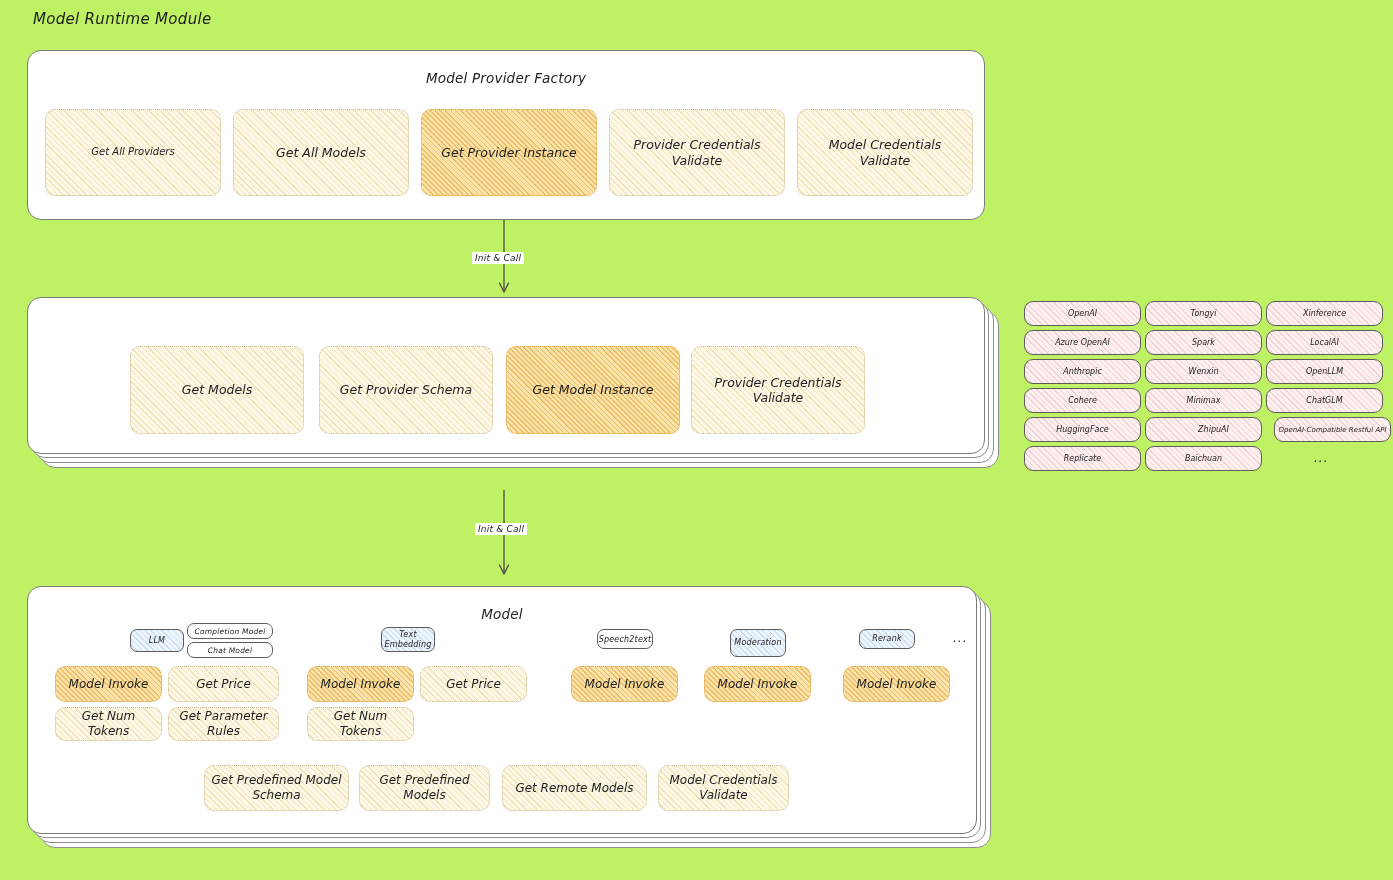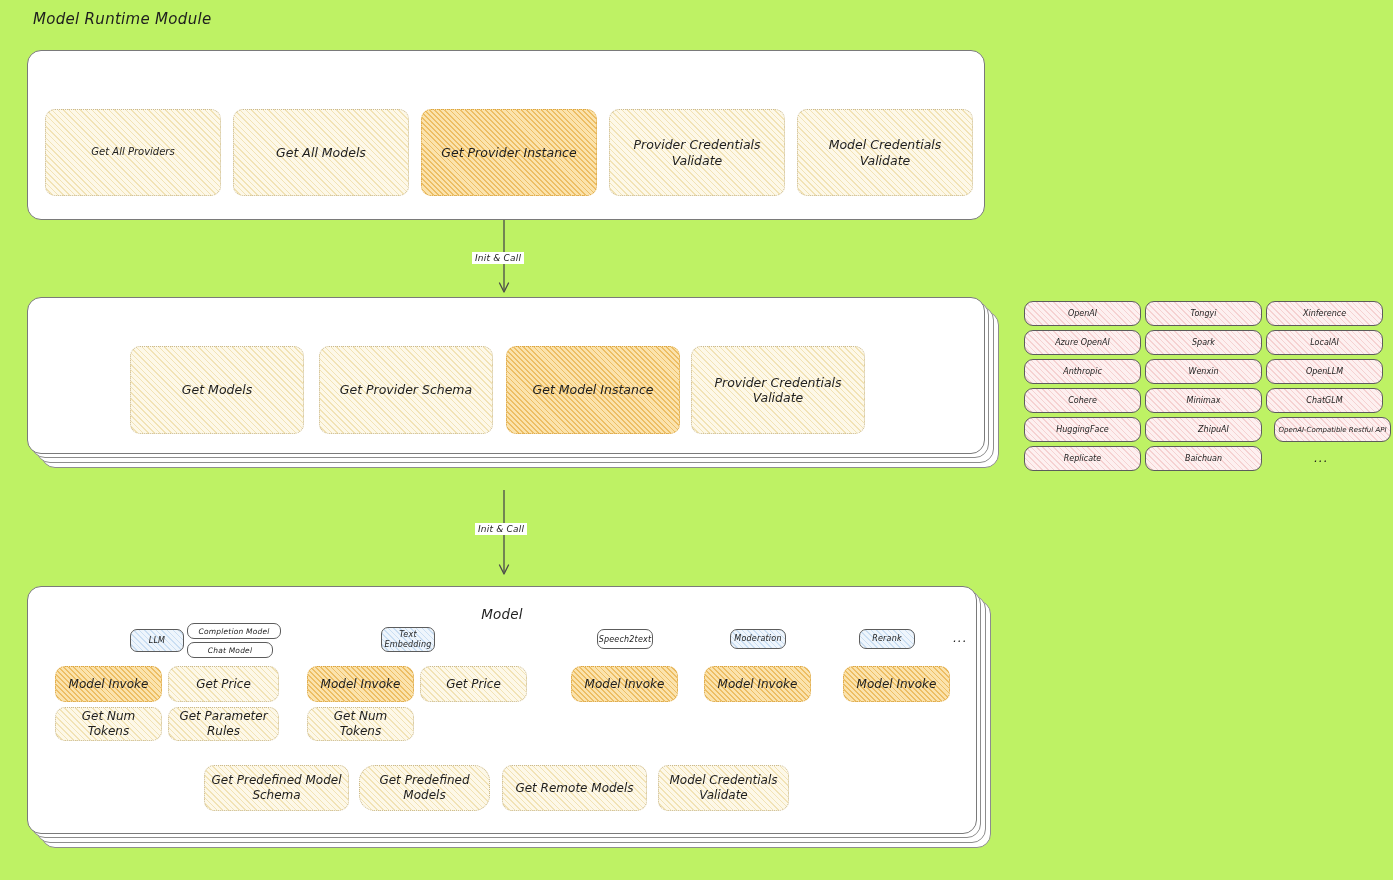--- a/index.html
+++ b/index.html
@@ -128,20 +128,21 @@
   }
 </style>
 </head>
 <body>
 
 <div id="canvas">
 
   <div class="diagram-title hand">Model Runtime Module</div>
 
   <div class="panel" style="left:27px; top:50px; width:958px; height:170px;">
+    <div class="panel-label hand" style="top:19px;">Model Provider Factory</div>
 
     <div class="box cream" style="left:17px; top:58px; width:176px; height:87px; font-size:10px;">Get All Providers</div>
 
     <div class="box cream" style="left:205px; top:58px; width:176px; height:87px; font-size:12.5px;">Get All Models</div>
 
     <div class="box amber" style="left:393px; top:58px; width:176px; height:87px; font-size:12.5px;">Get Provider Instance</div>
 
     <div class="box cream" style="left:581px; top:58px; width:176px; height:87px; font-size:12.5px;">Provider Credentials Validate</div>
 
     <div class="box cream" style="left:769px; top:58px; width:176px; height:87px; font-size:12.5px;">Model Credentials Validate</div>
@@ -200,44 +201,44 @@
   <div class="arrow-label hand" style="left:475px; top:523px;">Init &amp; Call</div>
 
   <div class="deck-layer" style="left:41px; top:600px; width:950px; height:248px;"></div>
   <div class="deck-layer" style="left:36px; top:595px; width:950px; height:248px;"></div>
   <div class="deck-layer" style="left:31px; top:590px; width:950px; height:248px;"></div>
 
   <div class="panel" style="left:27px; top:586px; width:950px; height:248px;">
     <div class="panel-label hand" style="top:19px;">Model</div>
 
     <div class="badge-blue hand" style="left:102px; top:42px; width:54px; height:23px;">LLM</div>
-    <div class="badge-plain hand" style="left:159px; top:36px; width:94px; height:16px; font-size:7.5px;">Completion Model</div>
+    <div class="badge-plain hand" style="left:159px; top:36px; width:86px; height:16px; font-size:7.5px;">Completion Model</div>
     <div class="badge-plain hand" style="left:159px; top:55px; width:86px; height:16px; font-size:7.5px;">Chat Model</div>
 
     <div class="box amber" style="left:27px; top:79px; width:107px; height:36px; font-size:12px;">Model Invoke</div>
     <div class="box cream" style="left:140px; top:79px; width:111px; height:36px; font-size:12px;">Get Price</div>
     <div class="box cream" style="left:27px; top:120px; width:107px; height:34px; font-size:12px;">Get Num Tokens</div>
     <div class="box cream" style="left:140px; top:120px; width:111px; height:34px; font-size:12px;">Get Parameter Rules</div>
 
     <div class="badge-blue hand" style="left:353px; top:40px; width:54px; height:25px;">Text Embedding</div>
 
     <div class="box amber" style="left:279px; top:79px; width:107px; height:36px; font-size:12px;">Model Invoke</div>
     <div class="box cream" style="left:392px; top:79px; width:107px; height:36px; font-size:12px;">Get Price</div>
     <div class="box cream" style="left:279px; top:120px; width:107px; height:34px; font-size:12px;">Get Num Tokens</div>
 
     <div class="badge-plain hand" style="left:569px; top:42px; width:56px; height:20px;">Speech2text</div>
     <div class="box amber" style="left:543px; top:79px; width:107px; height:36px; font-size:12px;">Model Invoke</div>
 
-    <div class="badge-blue hand" style="left:702px; top:42px; width:56px; height:20px;">Moderation</div>
+    <div class="badge-blue hand" style="left:702px; top:42px; width:56px; height:28px;">Moderation</div>
     <div class="box amber" style="left:676px; top:79px; width:107px; height:36px; font-size:12px;">Model Invoke</div>
 
     <div class="badge-blue hand" style="left:831px; top:42px; width:56px; height:20px;">Rerank</div>
     <div class="box amber" style="left:815px; top:79px; width:107px; height:36px; font-size:12px;">Model Invoke</div>
 
     <div class="ellipsis hand" style="left:925px; top:44px;">...</div>
 
     <div class="box cream" style="left:176px; top:178px; width:145px; height:46px; font-size:12px;">Get Predefined Model Schema</div>
-    <div class="box cream" style="left:331px; top:178px; width:131px; height:46px; font-size:12px;border-radius:16px;">Get Predefined Models</div>
+    <div class="box cream" style="left:331px; top:178px; width:131px; height:46px; font-size:12px;">Get Predefined Models</div>
     <div class="box cream" style="left:474px; top:178px; width:145px; height:46px; font-size:12px;">Get Remote Models</div>
     <div class="box cream" style="left:630px; top:178px; width:131px; height:46px; font-size:12px;">Model Credentials Validate</div>
   </div>
 
 </div>
 
 </body></html>

